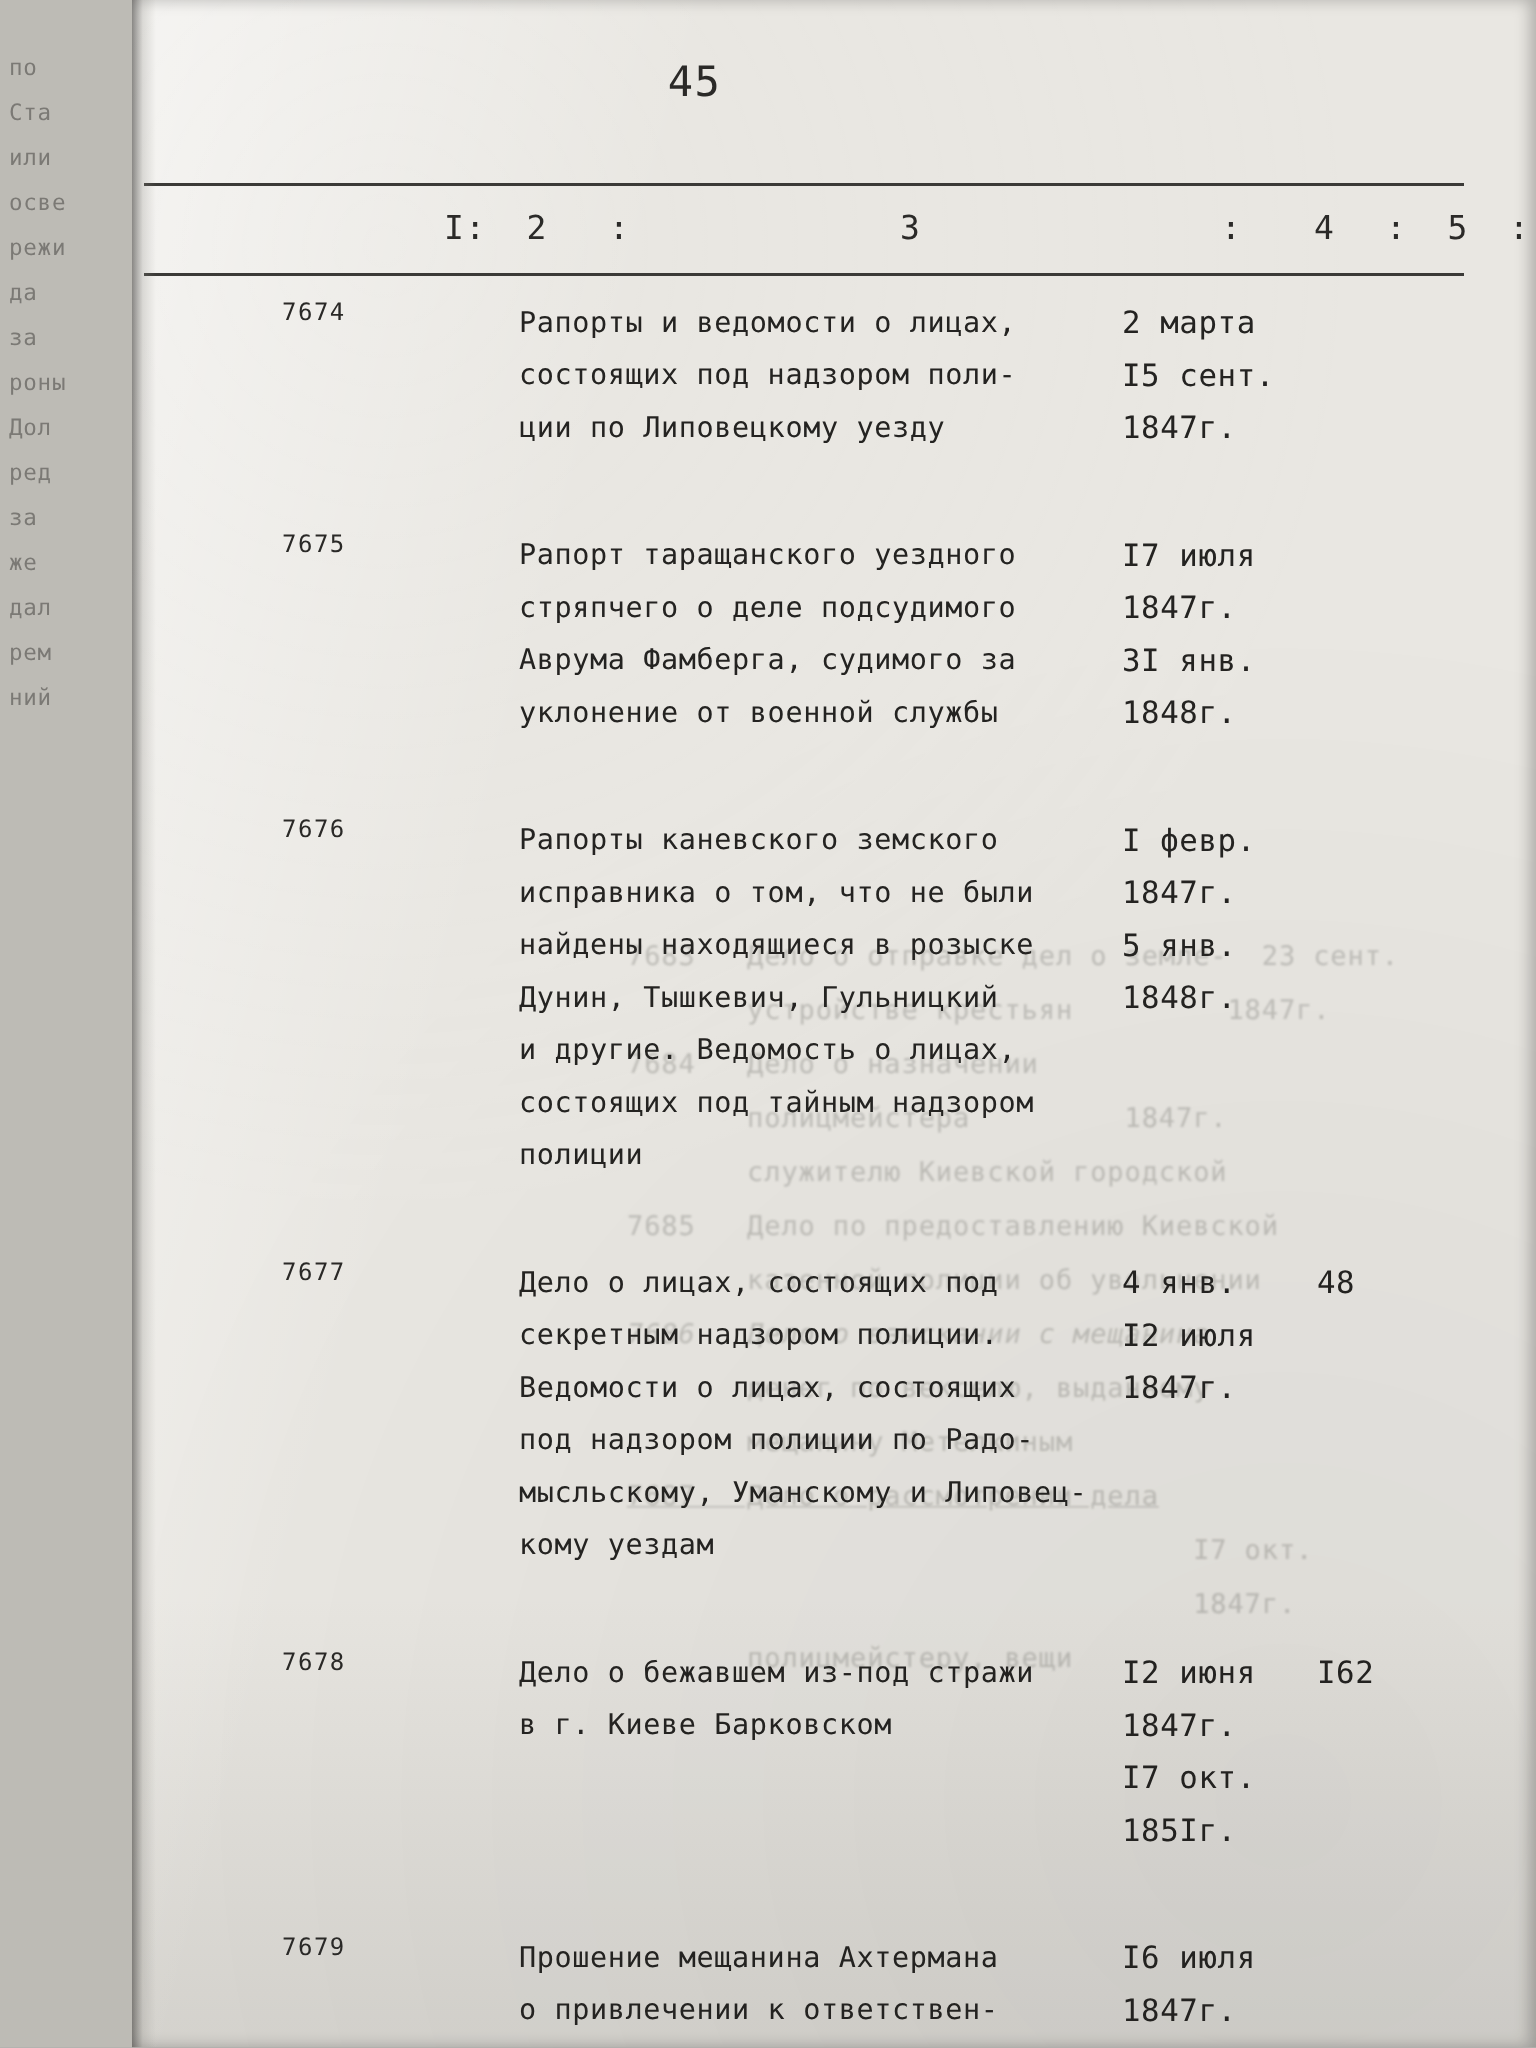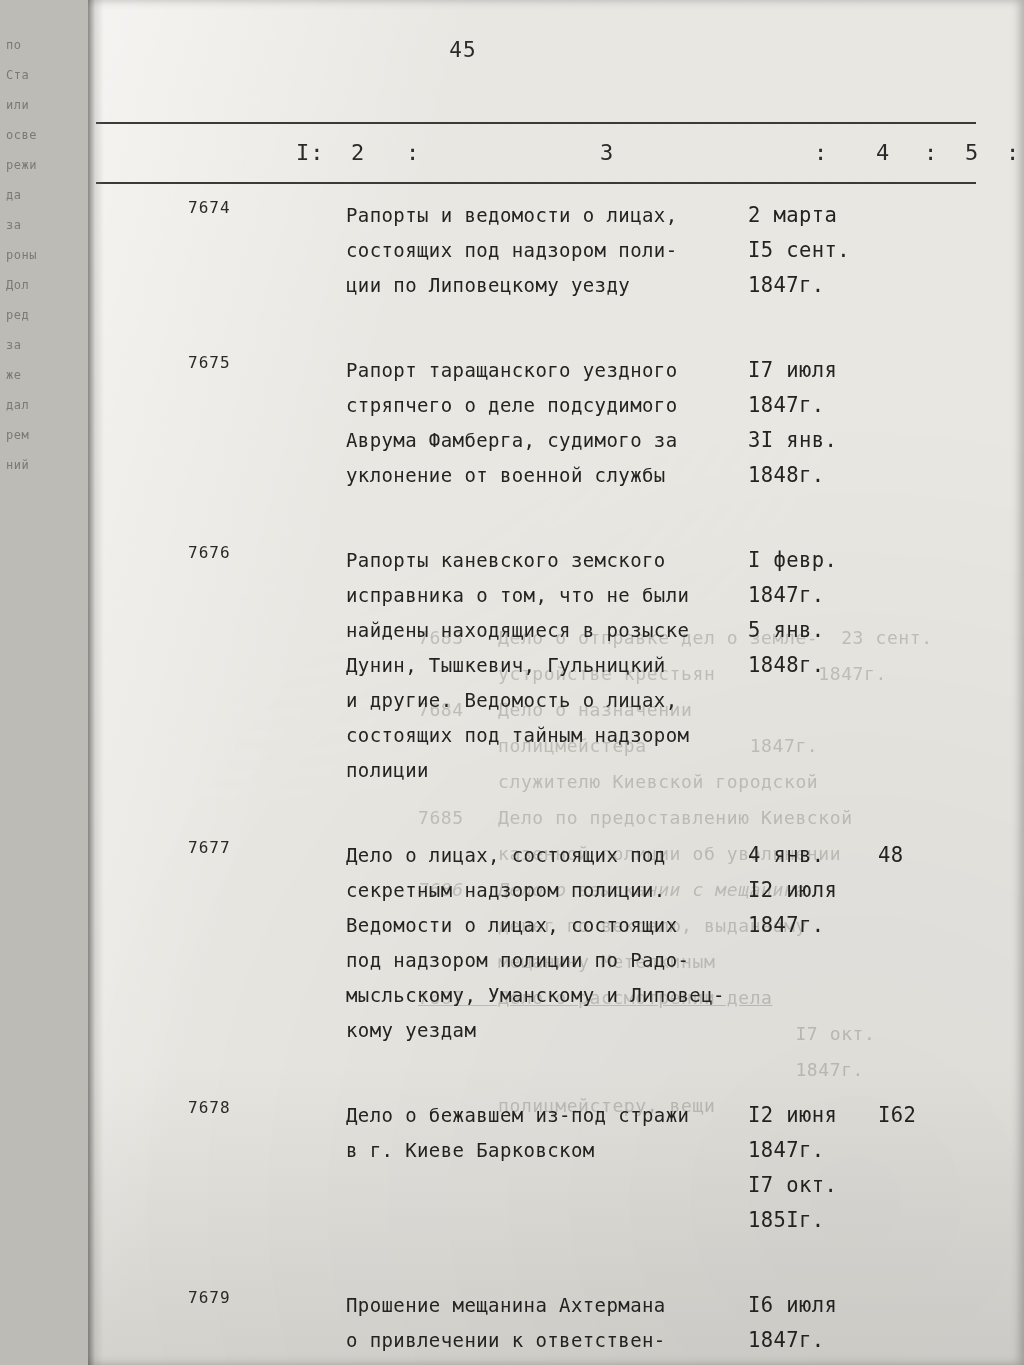--- a/index.html
+++ b/index.html
@@ -45,21 +45,21 @@
     height: 1365px;
     background: #bdbbb5;
     overflow: hidden;
   }
   .under-col {
     position: absolute;
     left: 6px;
     top: 30px;
     width: 80px;
     color: rgba(70,68,64,0.55);
-    font-size: 12px;
+    font-size: 15px;
     line-height: 30px;
     letter-spacing: 0.5px;
     filter: blur(0.4px);
   }
   .under-col div { white-space: nowrap; }
 
   
   .ghost {
     position: absolute;
     left: 330px;
@@ -72,21 +72,21 @@
     filter: blur(0.6px);
     pointer-events: none;
   }
 
   .folio {
     position: absolute;
     top: 38px;
     left: 0;
     width: 750px;
     text-align: center;
-    font-size: 21px;
+    font-size: 28px;
     color: #2b2a28;
     letter-spacing: 1px;
   }
 
   .rule {
     position: absolute;
     left: 8px;
     width: 880px;
     height: 2px;
     background: #3b3a37;

